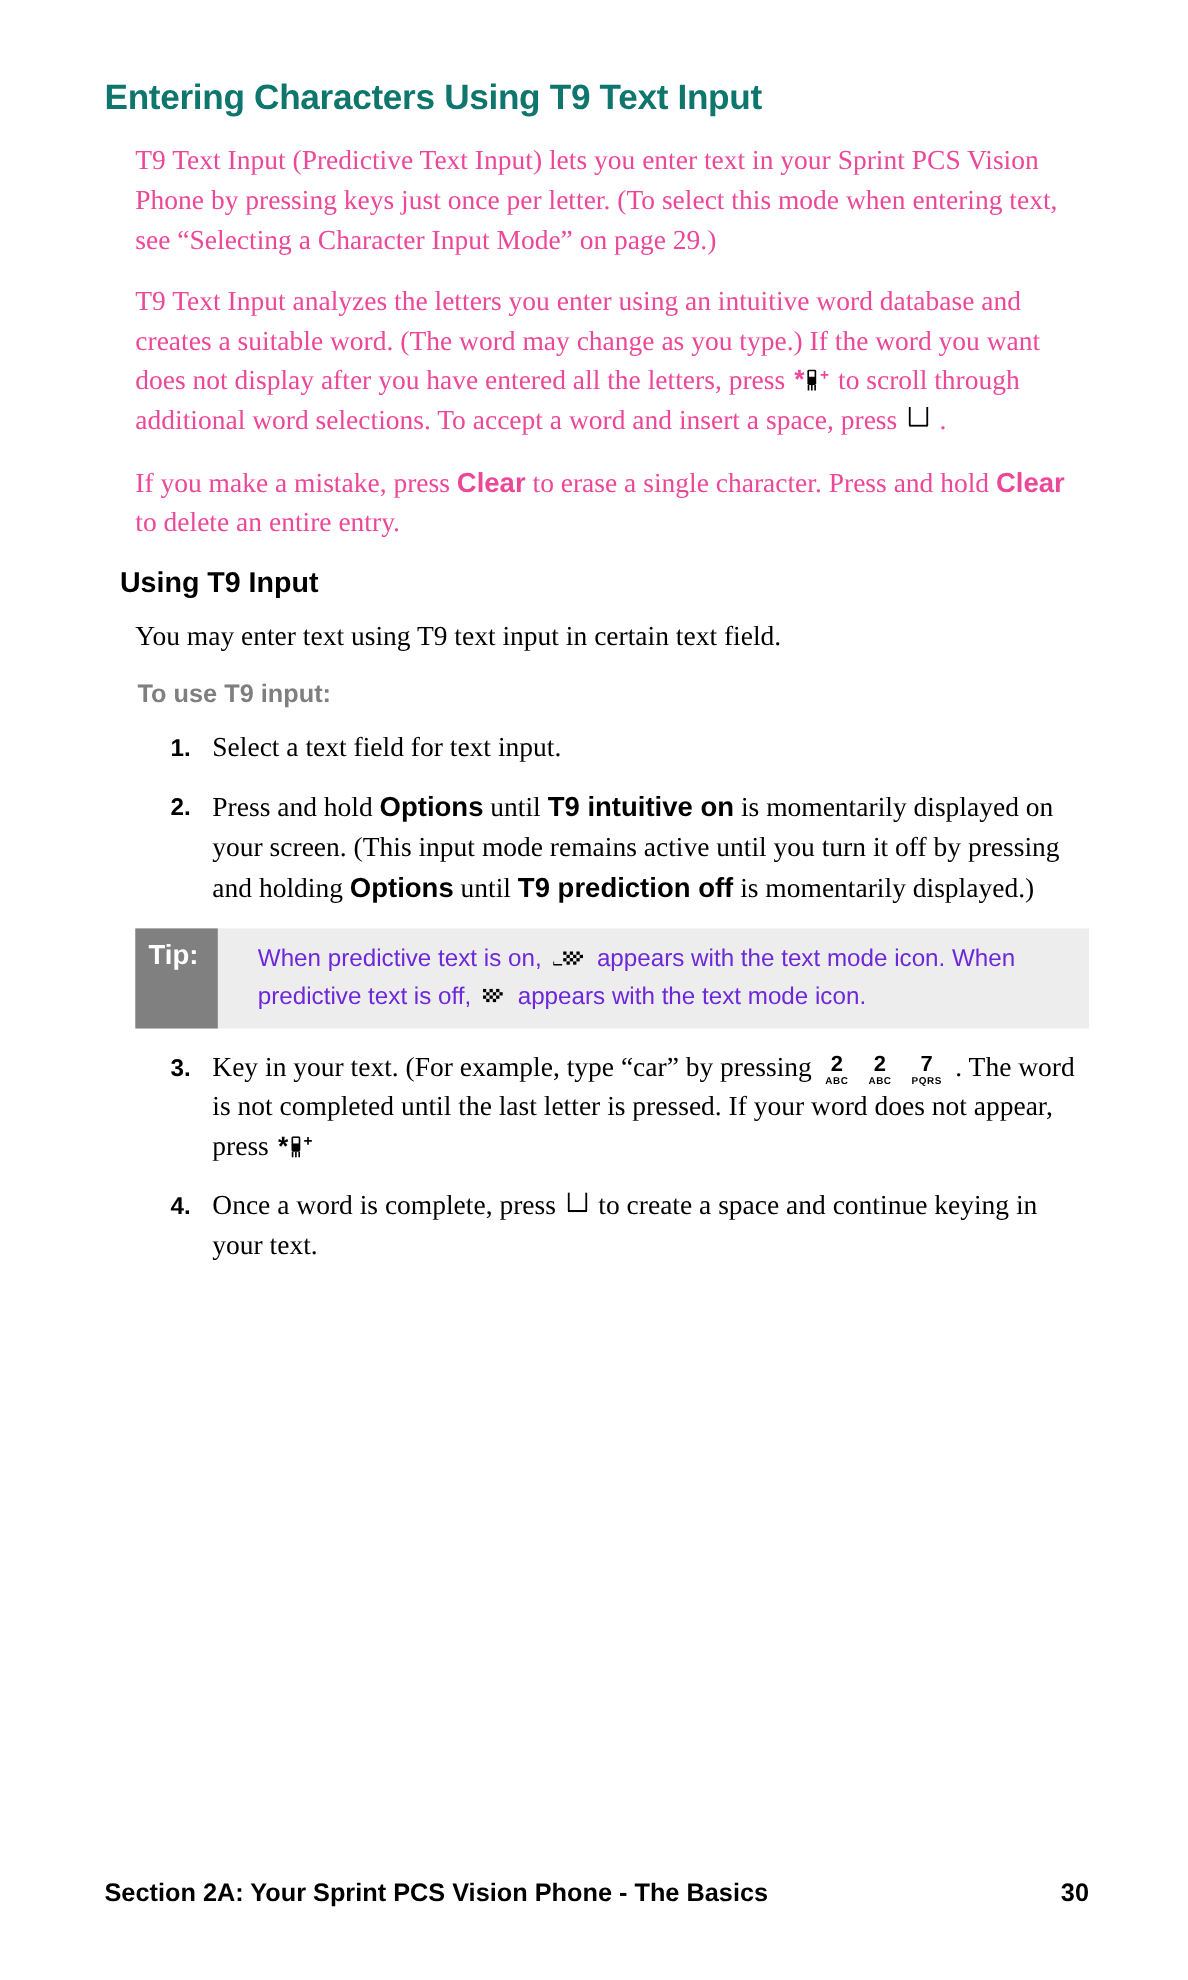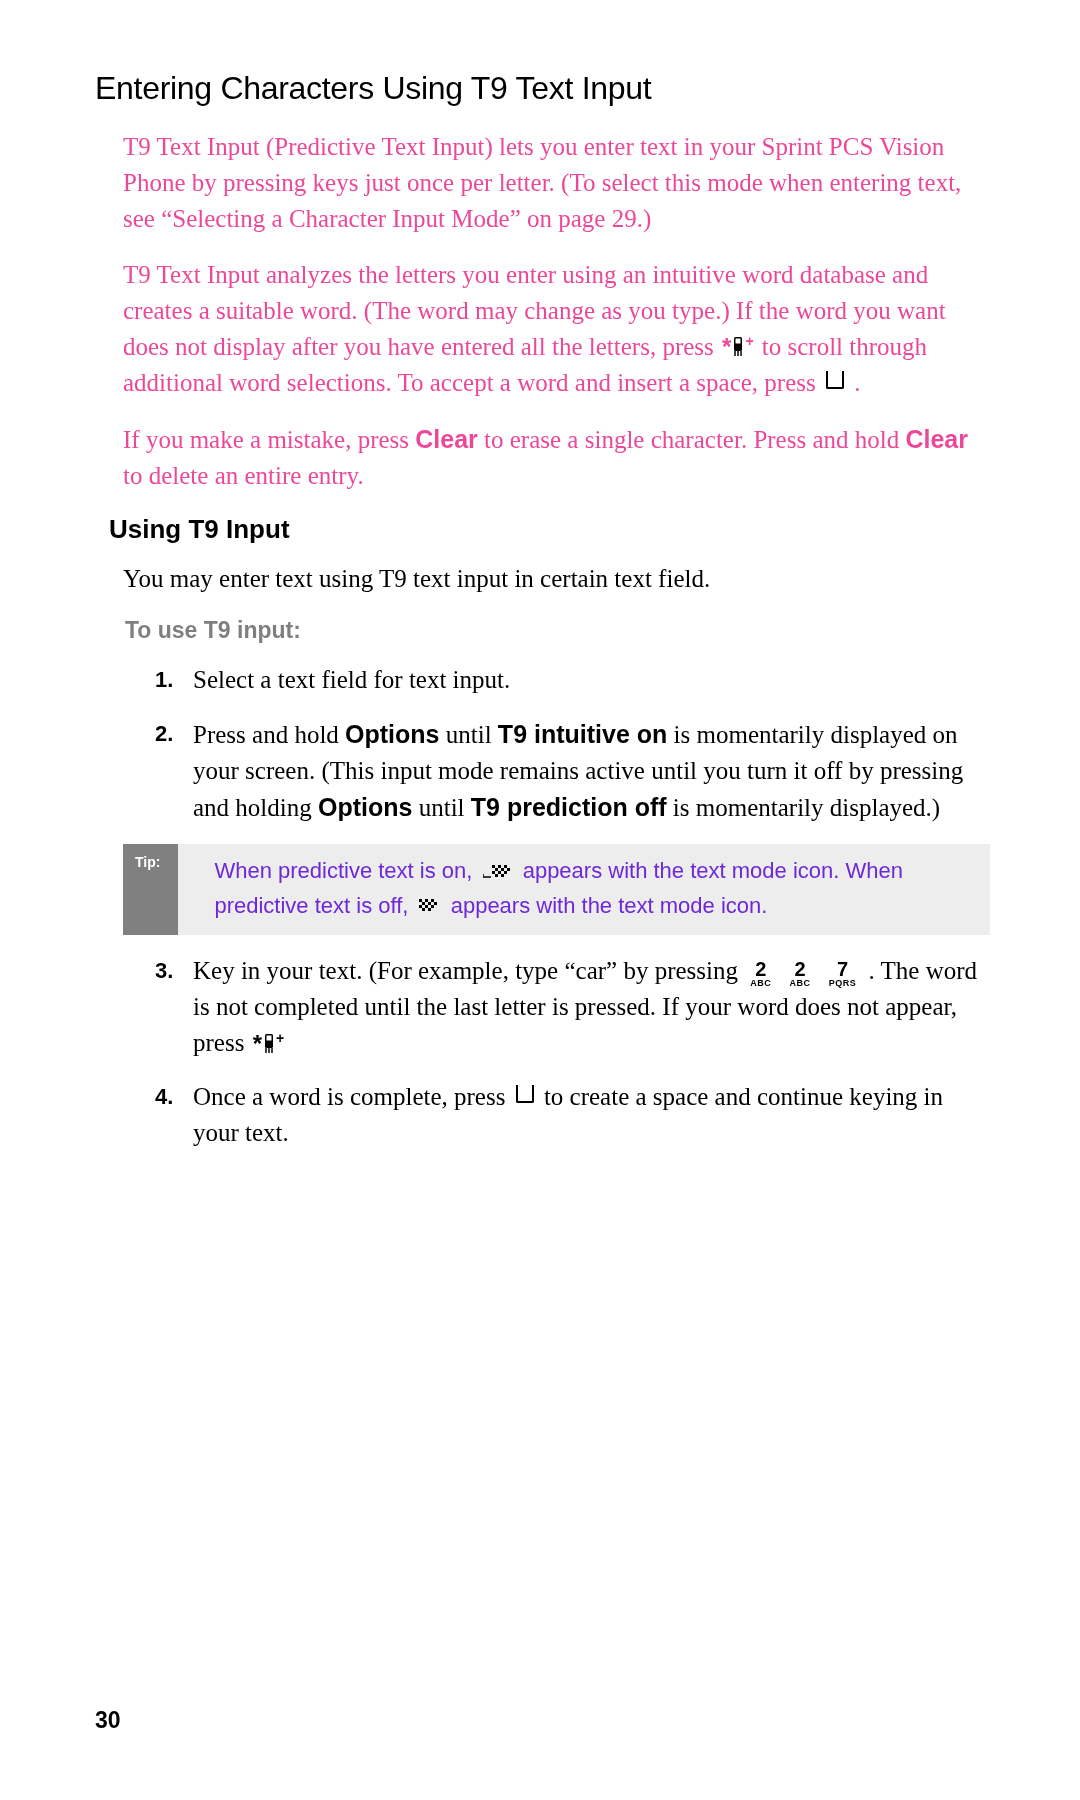--- a/index.html
+++ b/index.html
@@ -13,23 +13,23 @@
     background: #ffffff;
     font-family: Georgia, 'Times New Roman', serif;
     color: #000000;
     position: relative;
   }
   .page {
     padding: 70px 90px 60px 95px;
   }
   .main-heading {
     font-family: "Helvetica Neue", Helvetica, Arial, sans-serif;
-    font-weight: normal;
+    font-weight: bold;
     font-size: 32px;
-    color: #000000;
+    color: #0f766e;
     margin-bottom: 22px;
     letter-spacing: -0.3px;
   }
   .body-text {
     font-size: 25px;
     line-height: 1.44;
     margin-left: 28px;
     margin-bottom: 20px;
     color: #ec4899;
   }
@@ -82,21 +82,21 @@
   .tip-box {
     display: flex;
     margin: 18px 0 18px 28px;
     background: #ededed;
   }
   .tip-label {
     background: #808080;
     color: #ffffff;
     font-family: "Helvetica Neue", Helvetica, Arial, sans-serif;
     font-weight: bold;
-    font-size: 14px;
+    font-size: 25px;
     padding: 10px 18px 10px 12px;
     flex: 0 0 auto;
     display: flex;
     align-items: flex-start;
   }
   .tip-content {
     font-family: "Helvetica Neue", Helvetica, Arial, sans-serif;
     font-size: 22px;
     line-height: 1.5;
     padding: 10px 18px 12px 36px;
@@ -322,14 +322,15 @@
     <li>
       <span class="num">4.</span>
       <span>Once a word is complete, press </span>
       <span class="space-key"></span>
       <span> to create a space and continue keying in your text.</span>
     </li>
   </ol>
 </div>
 
 <div class="footer">
+  <span class="footer-text">Section 2A: Your Sprint PCS Vision Phone - The Basics</span>
   <span class="page-number">30</span>
 </div>
 
 </body></html>

